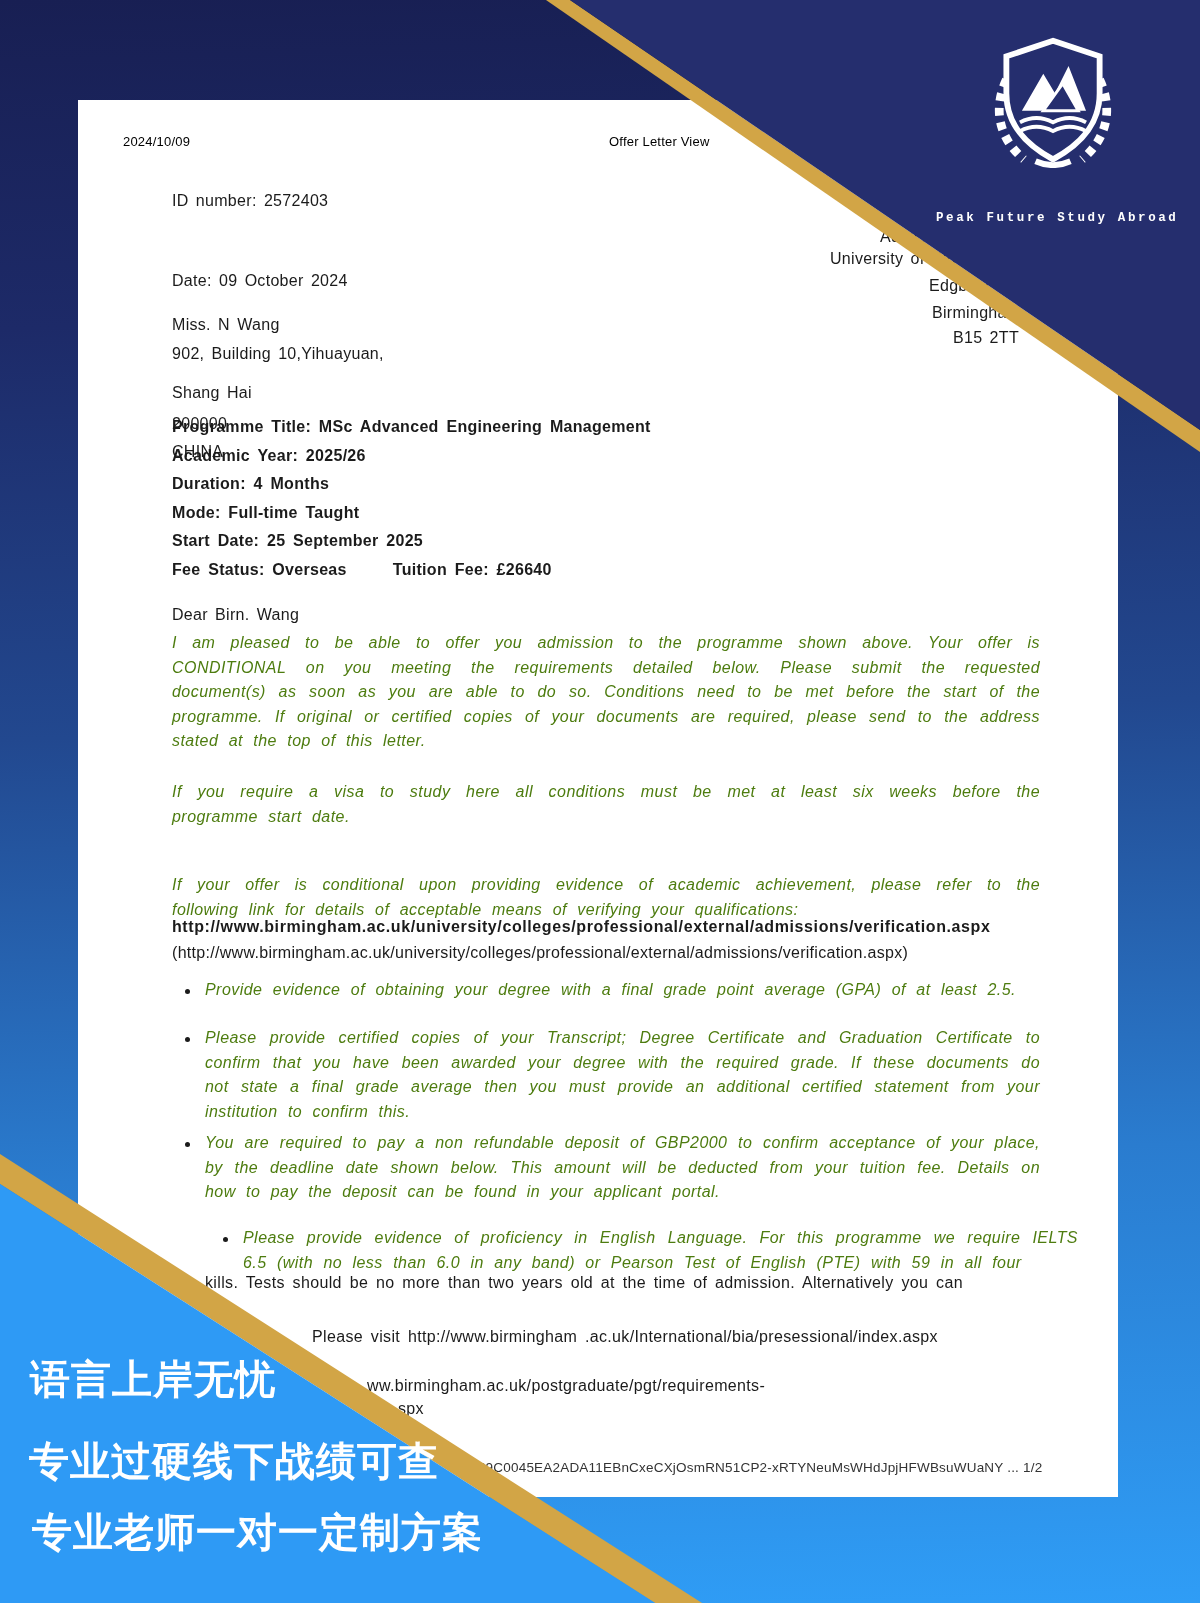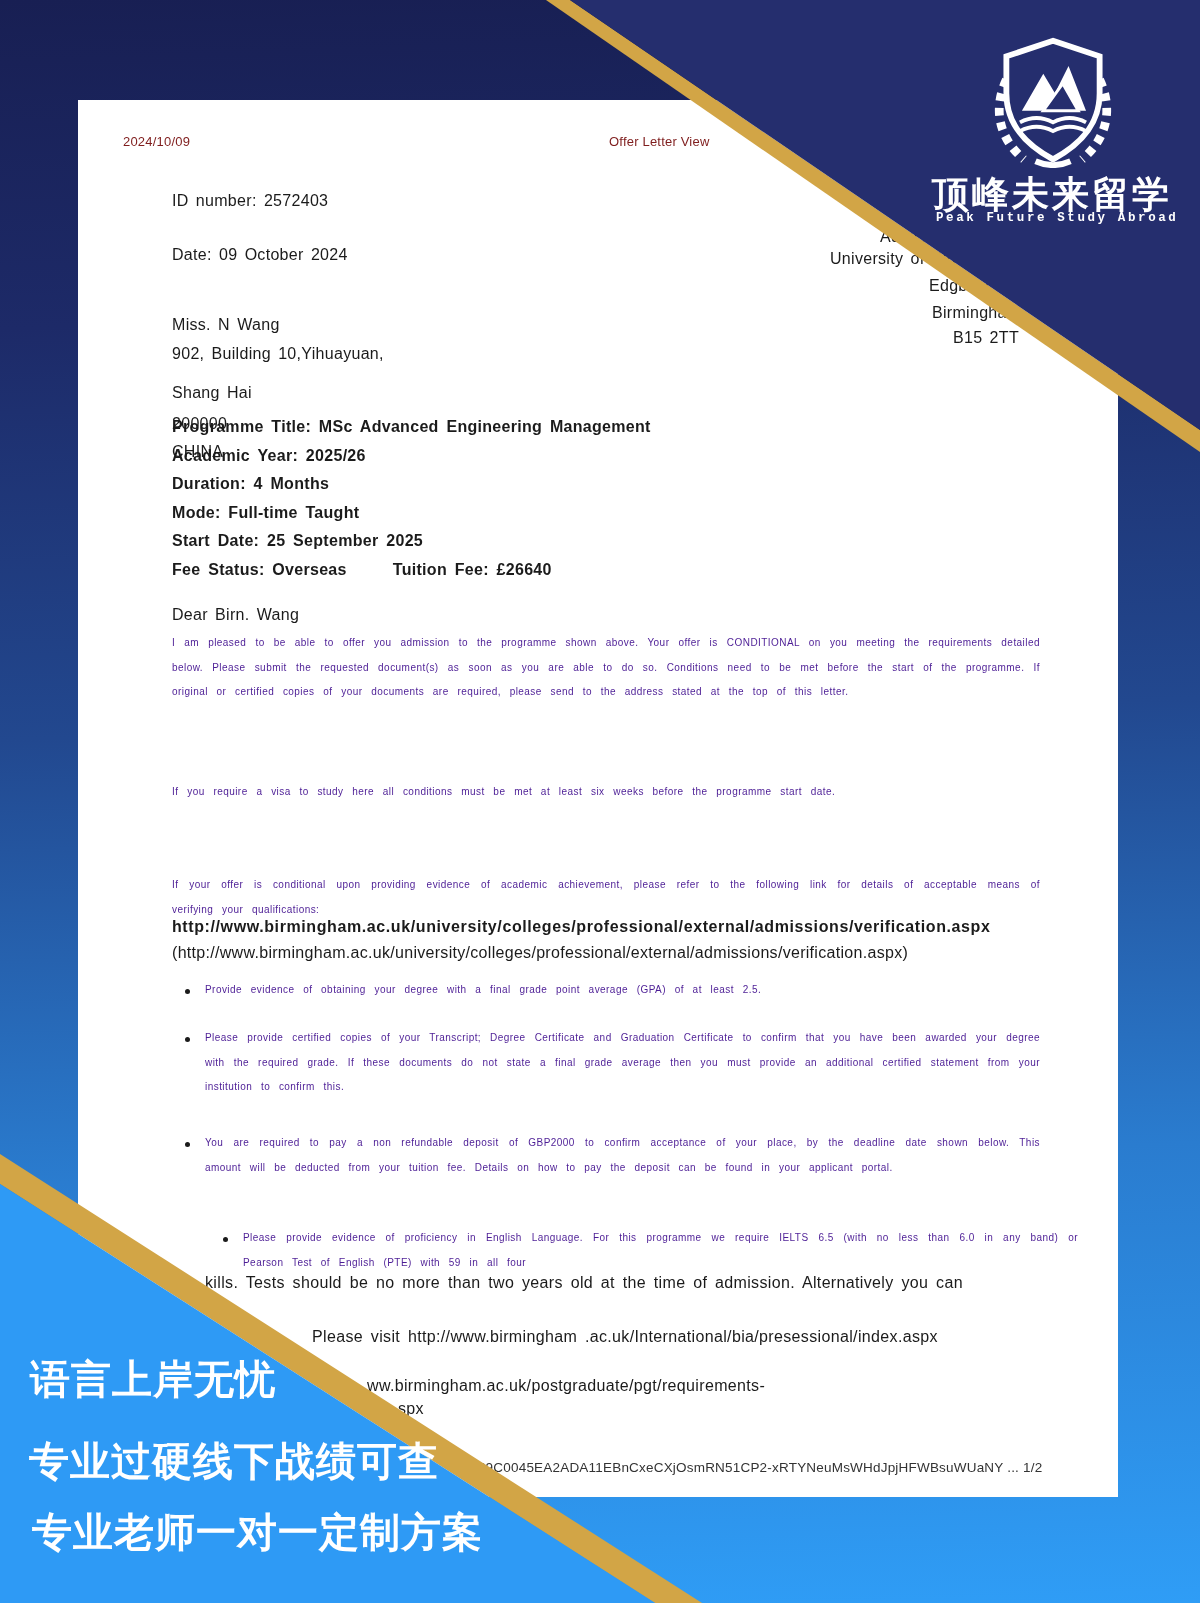--- a/index.html
+++ b/index.html
@@ -3,24 +3,24 @@
 <meta charset="utf-8">
 <style>
   * { margin:0; padding:0; box-sizing:border-box; }
   body { font-family:"Liberation Sans", sans-serif; }
   #canvas{ position:relative; width:1200px; height:1603px; overflow:hidden;
     background:linear-gradient(178deg,#181f53 0%, #1d2a68 20%, #22488f 45%, #2a7ccf 72%, #2f9df6 100%); }
 
   
   .paper{ position:absolute; left:78px; top:100px; width:1040px; height:1397px; background:#ffffff; z-index:1; color:#1b1b1b; }
   .abs{ position:absolute; white-space:nowrap; }
-  .hdr{ font-size:13px; color:#7f1d1d; letter-spacing:.2px; }
+  .hdr{ font-size:13px; color:#000000; letter-spacing:.2px; }
   .body-line{ font-size:16px; letter-spacing:.3px; word-spacing:2.5px; color:#1b1b1b; }
-  .para{ position:absolute; font-size:10px; line-height:24.5px; letter-spacing:.45px; word-spacing:5.5px;
-         text-align:justify; color:#4c1d95; }
+  .para{ position:absolute; font-size:16px; line-height:24.5px; letter-spacing:.45px; word-spacing:5.5px;
+         text-align:justify; color:#4d7c0f;font-style:italic; }
   .prog{ font-weight:bold; font-size:16px; line-height:28.6px; letter-spacing:.3px; word-spacing:3px; }
   .prog .row{ white-space:nowrap; }
   .fee-left{ display:inline-block; width:213px; }
   .bullet{ position:absolute; }
   .bullet .dot{ position:absolute; left:-20px; top:11px; width:5px; height:5px; border-radius:50%; background:#1b1b1b; }
   .frag{ position:absolute; font-size:16px; letter-spacing:.35px; word-spacing:3px; white-space:nowrap; color:#1b1b1b; }
   .urlbold{ font-weight:bold; }
   .footer-line{ font-size:13.5px; color:#333; letter-spacing:.2px; }
 
   
@@ -50,21 +50,21 @@
 <body>
 
 <div id="canvas">
 
   <div class="paper">
 
     <div class="abs hdr" style="left:45px; top:34px;">2024/10/09</div>
     <div class="abs hdr" style="left:531px; top:34px;">Offer Letter View</div>
 
     <div class="abs body-line" style="left:94px; top:92px;">ID number: 2572403</div>
-    <div class="abs body-line" style="left:94px; top:146px;">Date: 09 October 2024</div>
+    <div class="abs body-line" style="left:94px; top:172px;">Date: 09 October 2024</div>
 
     <div class="abs body-line" style="left:94px; top:216px;">Miss. N Wang</div>
     <div class="abs body-line" style="left:94px; top:245px;">902, Building 10,Yihuayuan,</div>
     <div class="abs body-line" style="left:94px; top:284px;">Shang Hai</div>
     <div class="abs body-line" style="left:94px; top:315px;">200000</div>
     <div class="abs body-line" style="left:94px; top:343px;">CHINA</div>
 
     <div class="abs body-line" style="left:802px; top:128px;">Admiss</div>
     <div class="abs body-line" style="left:752px; top:150px;">University of Birn</div>
     <div class="abs body-line" style="left:851px; top:177px;">Edgbast</div>
@@ -126,20 +126,19 @@
     <path d="M118 44 C132 74 126 104 100 126" fill="none" stroke="#ffffff" stroke-width="9" stroke-dasharray="8 7"></path>
     <path d="M52 128 Q70 136 88 128" fill="none" stroke="#ffffff" stroke-width="6"></path>
 
     <path d="M70 4 L118 20 V58 C118 92 96 112 70 126 C44 112 22 92 22 58 V20 Z" fill="#252e6e" stroke="#ffffff" stroke-width="6"></path>
 
     <path d="M38 76 L60 38 L72 58 L86 30 L104 76 Z" fill="#ffffff"></path>
     <path d="M60 76 L80 48 L96 76 Z" fill="#252e6e" stroke="#ffffff" stroke-width="3"></path>
 
     <path d="M36 88 Q53 79 70 88 Q87 79 104 88 M36 97 Q53 88 70 97 Q87 88 104 97" fill="none" stroke="#ffffff" stroke-width="4"></path>
   </svg>
-  <div class="logo-cn">顶峰未来留学</div>
   <div class="logo-en">Peak Future Study Abroad</div>
 
   <div class="slogan slogan1">语言上岸无忧</div>
   <div class="slogan slogan2">专业过硬线下战绩可查</div>
   <div class="slogan slogan3">专业老师一对一定制方案</div>
 
 </div>
 
 </body></html>

